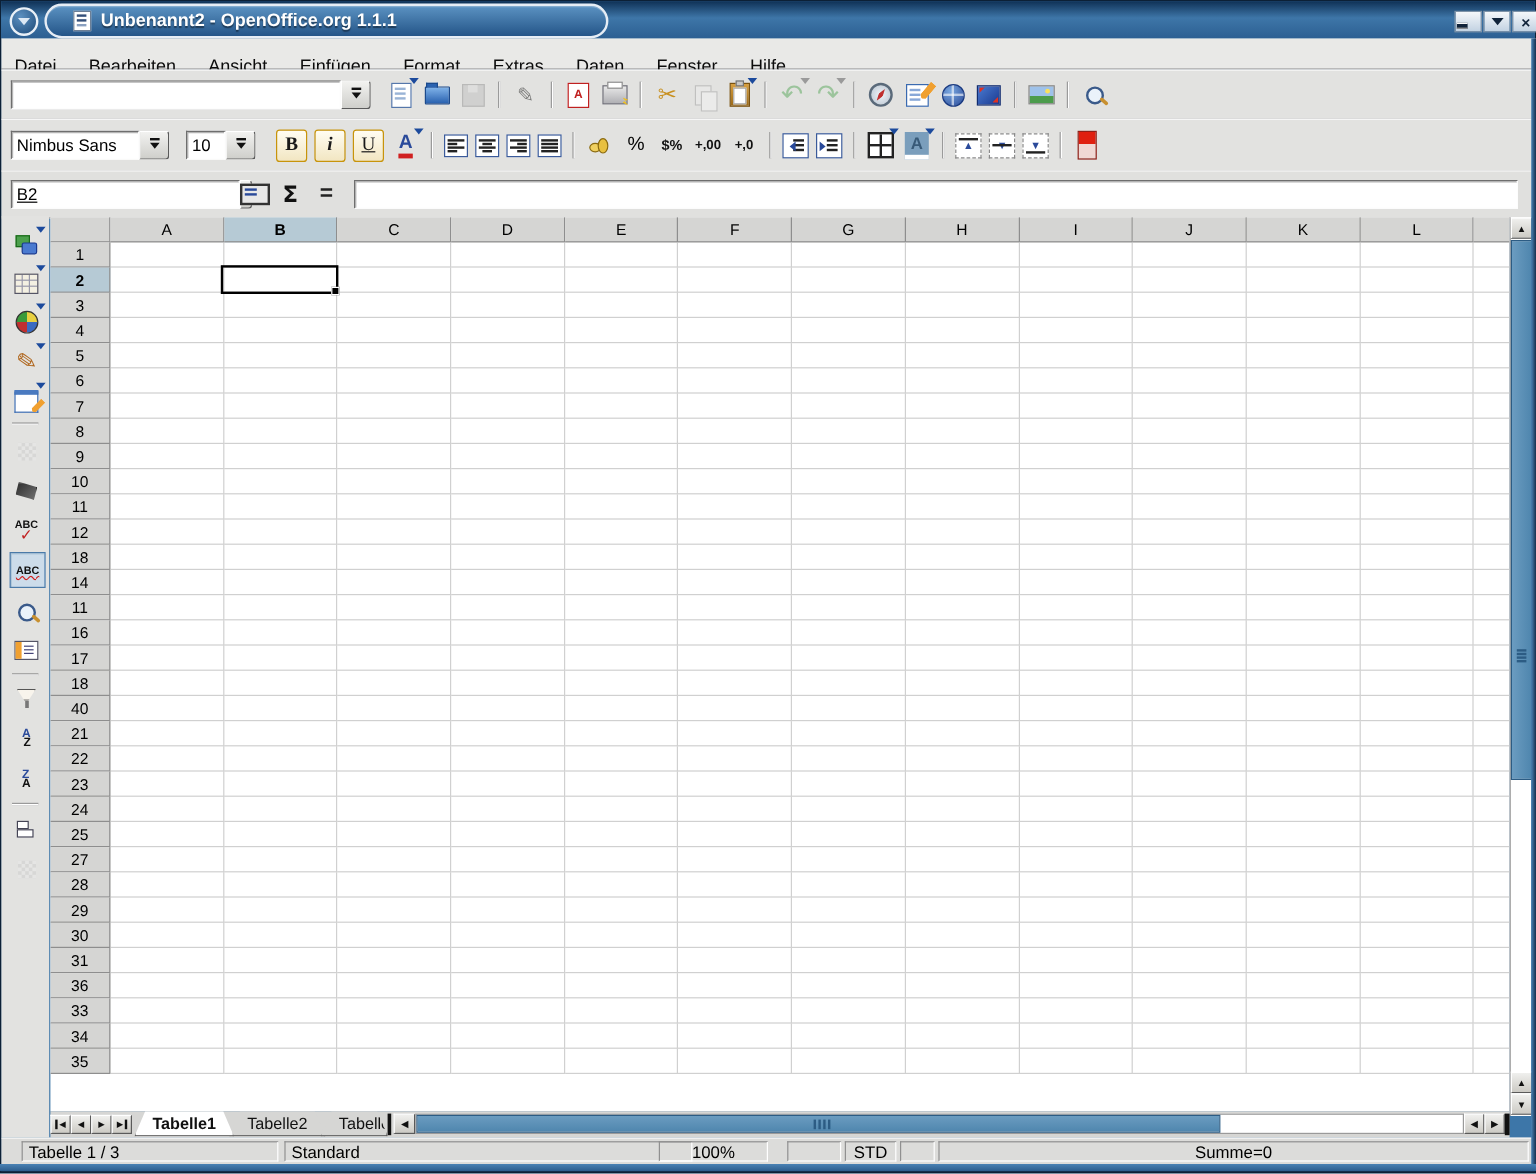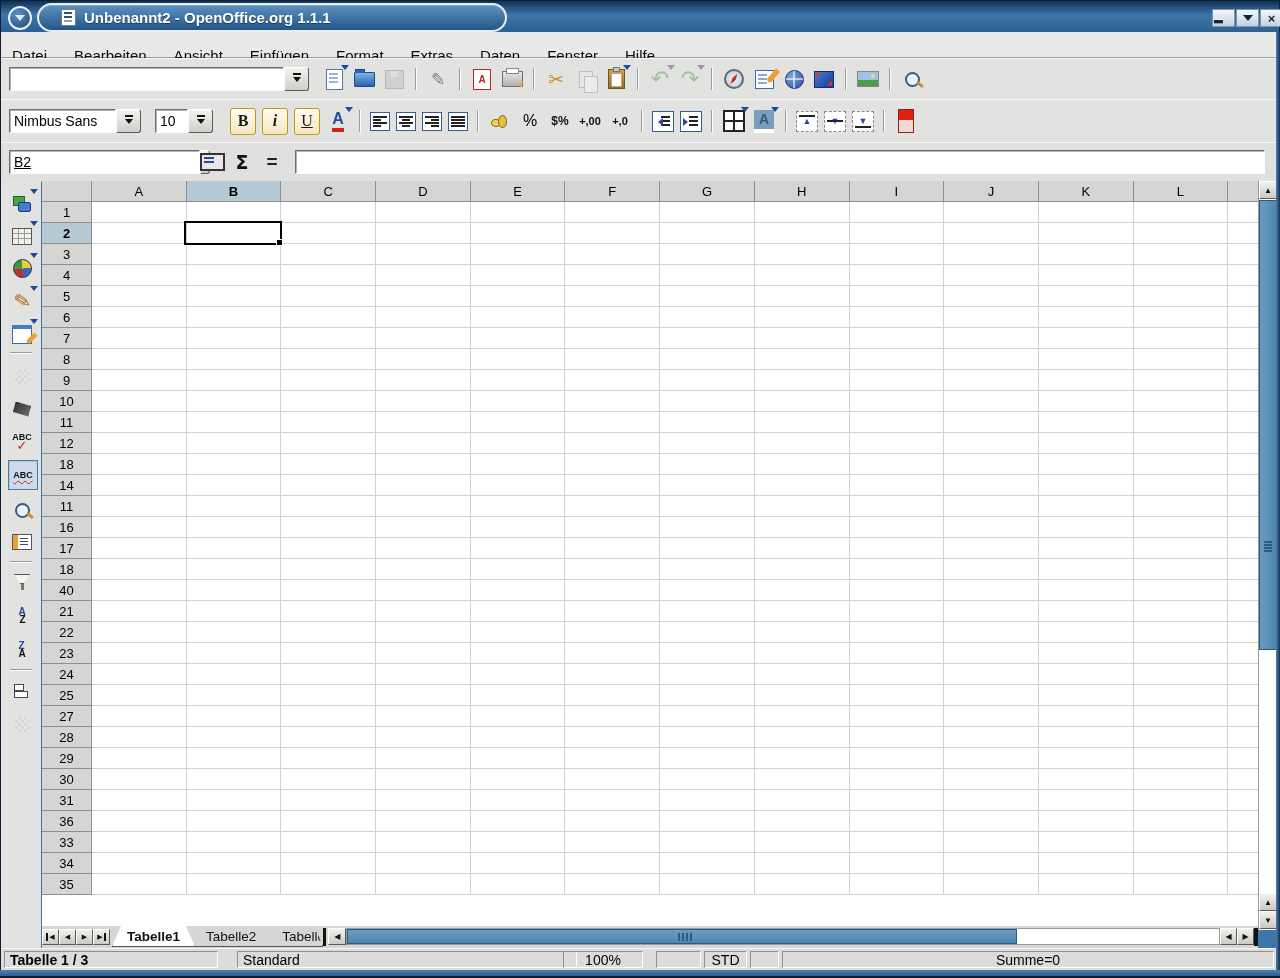--- a/index.html
+++ b/index.html
@@ -1146,23 +1146,23 @@
     <div class="sbtn" id="hs-lbtn">
         <span>◀</span>
       </div>
     <div class="sbtn" id="hs-rbtn">
         <span>▶</span>
       </div>
     <div id="hs-split"></div>
   </div>
 
   <div id="statusbar">
-    <div class="seg" style="left:3px;width:214px;font-weight:bold;">Tabelle 1 / 3</div>
+    <div class="seg" style="left:17px;width:214px;">Tabelle 1 / 3</div>
     <div class="seg" style="left:236px;width:340px;">Standard</div>
-    <div class="seg center" style="left:562px;width:80px;">100%</div>
+    <div class="seg center" style="left:548px;width:91px;">100%</div>
     <div class="seg center" style="left:655px;width:45px;"></div>
     <div class="seg center" style="left:703px;width:43px;">STD</div>
     <div class="seg center" style="left:749px;width:29px;"></div>
     <div class="seg center" style="left:781px;width:492px;">Summe=0</div>
   </div>
 
   <div id="frame-b"></div>
   <div id="frame-l"></div>
   <div id="frame-r"></div>
 </div>

